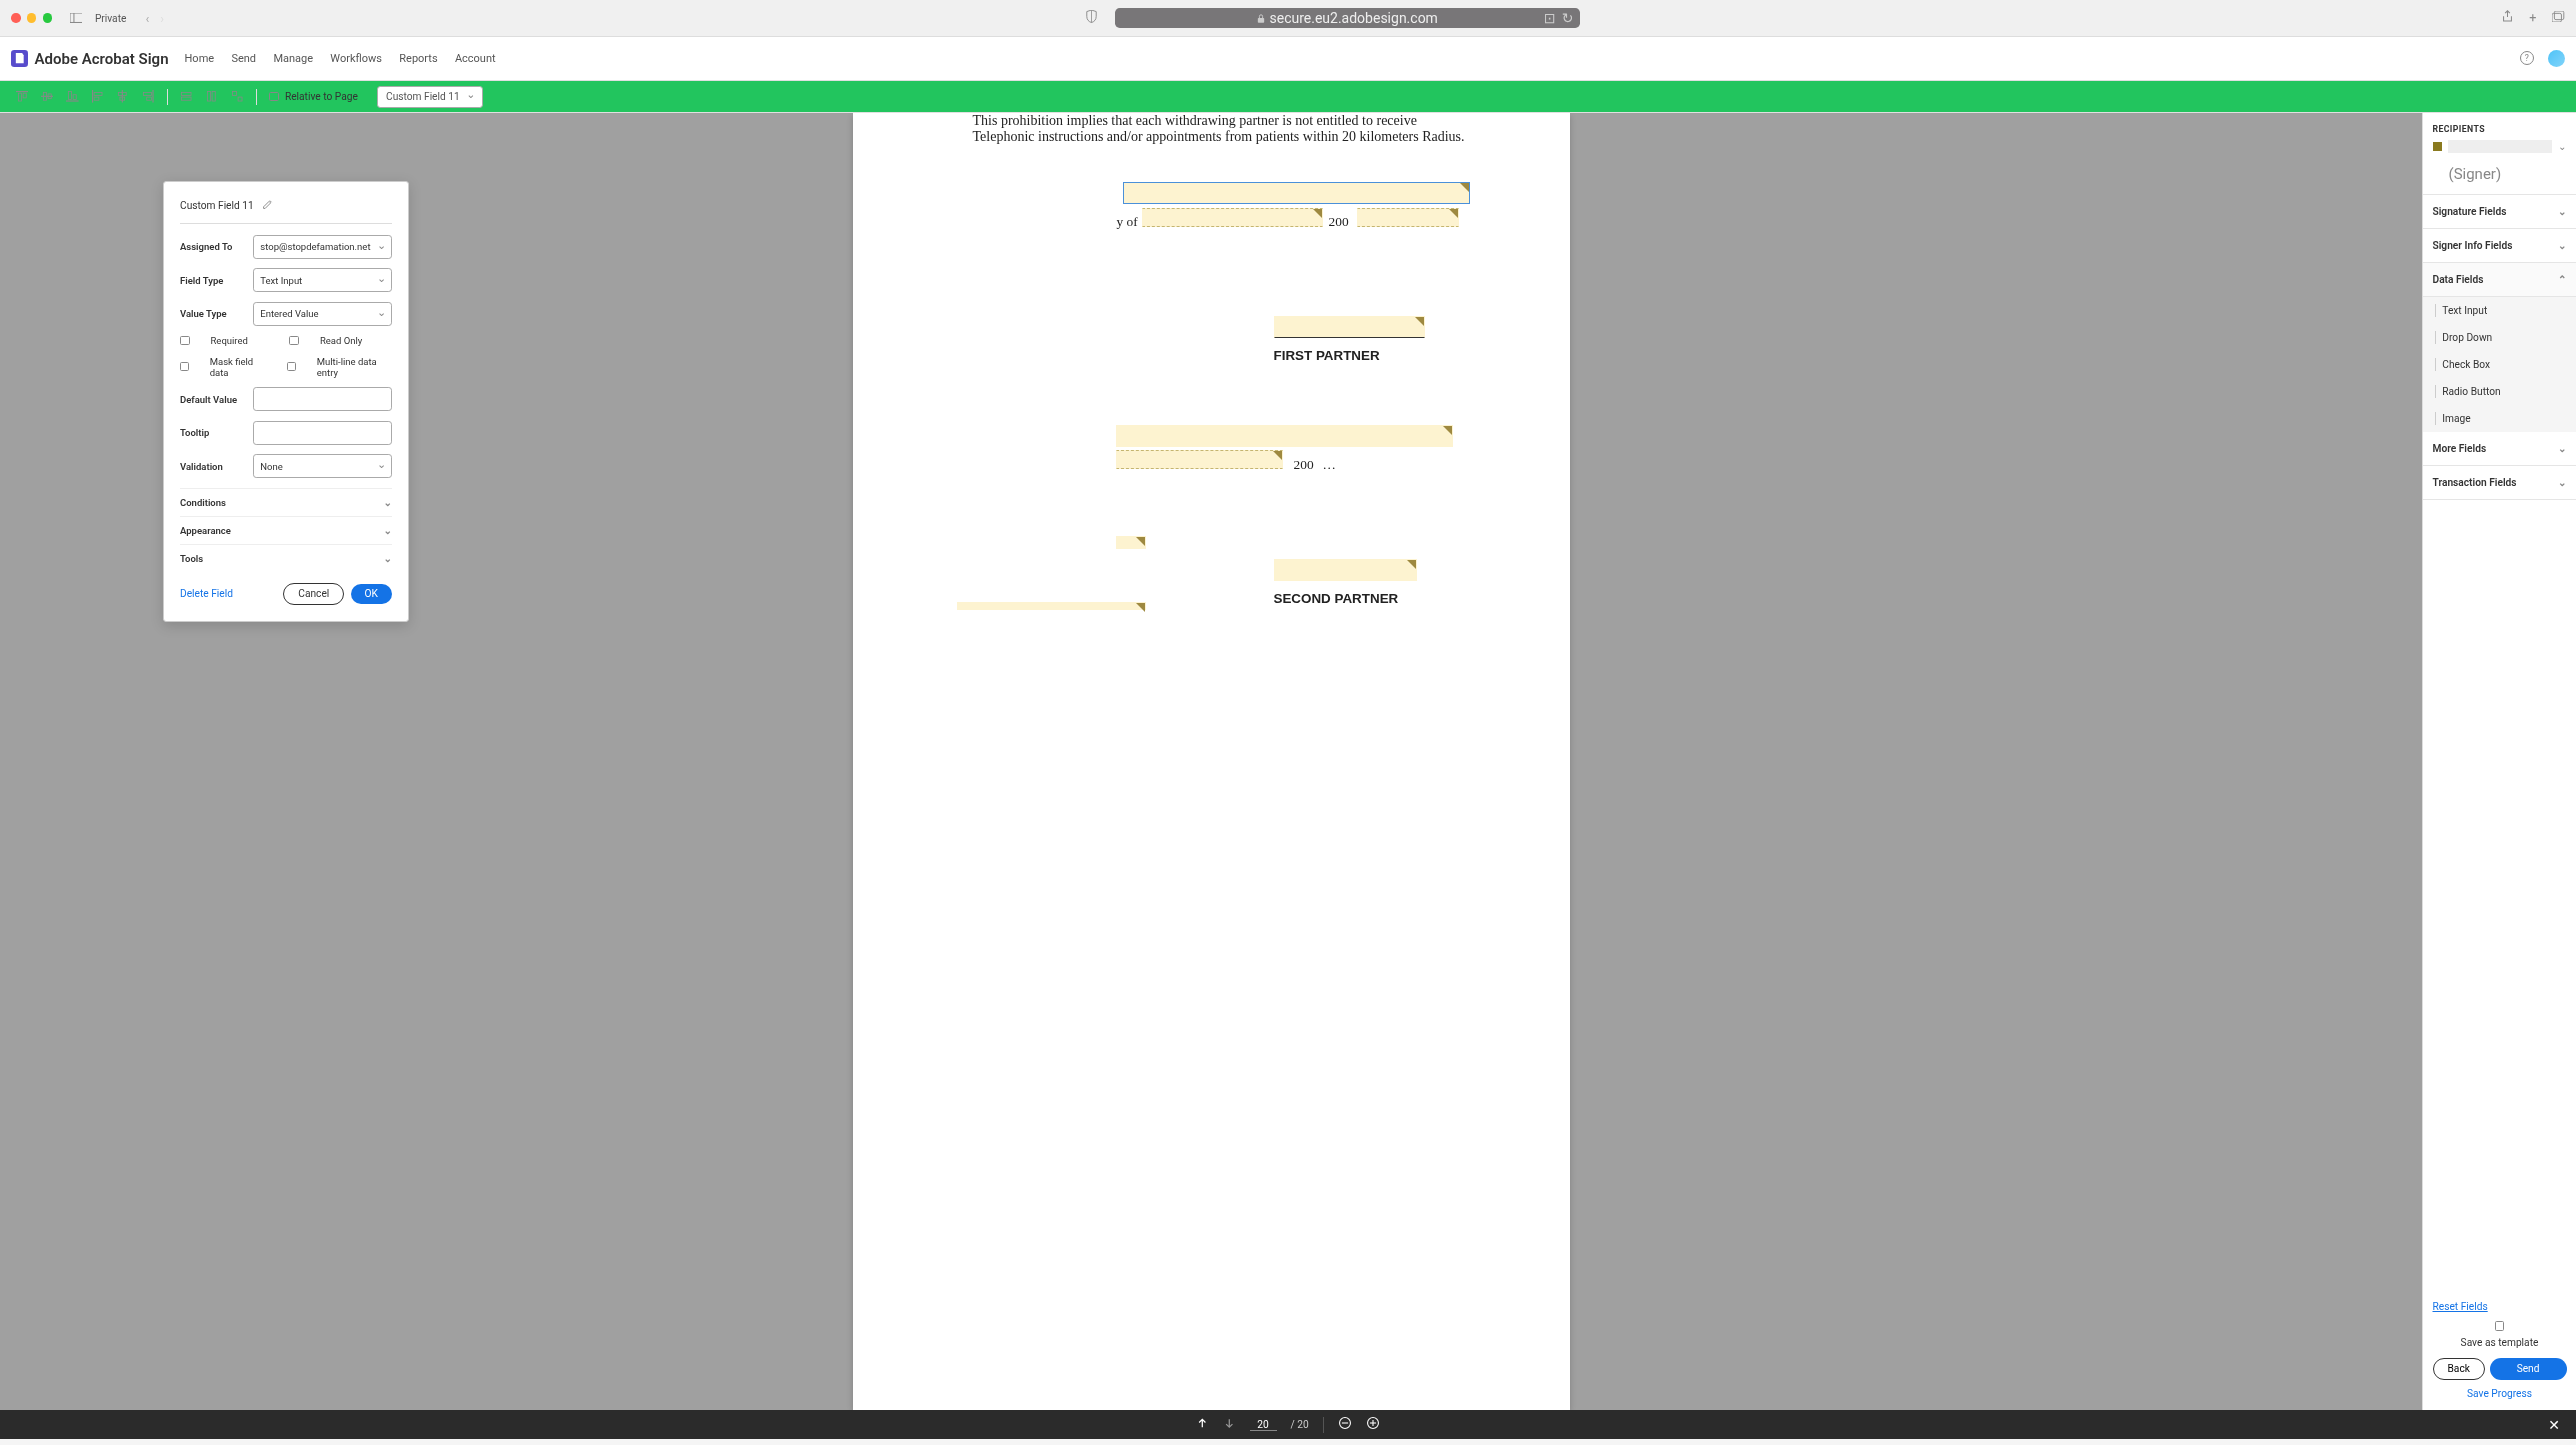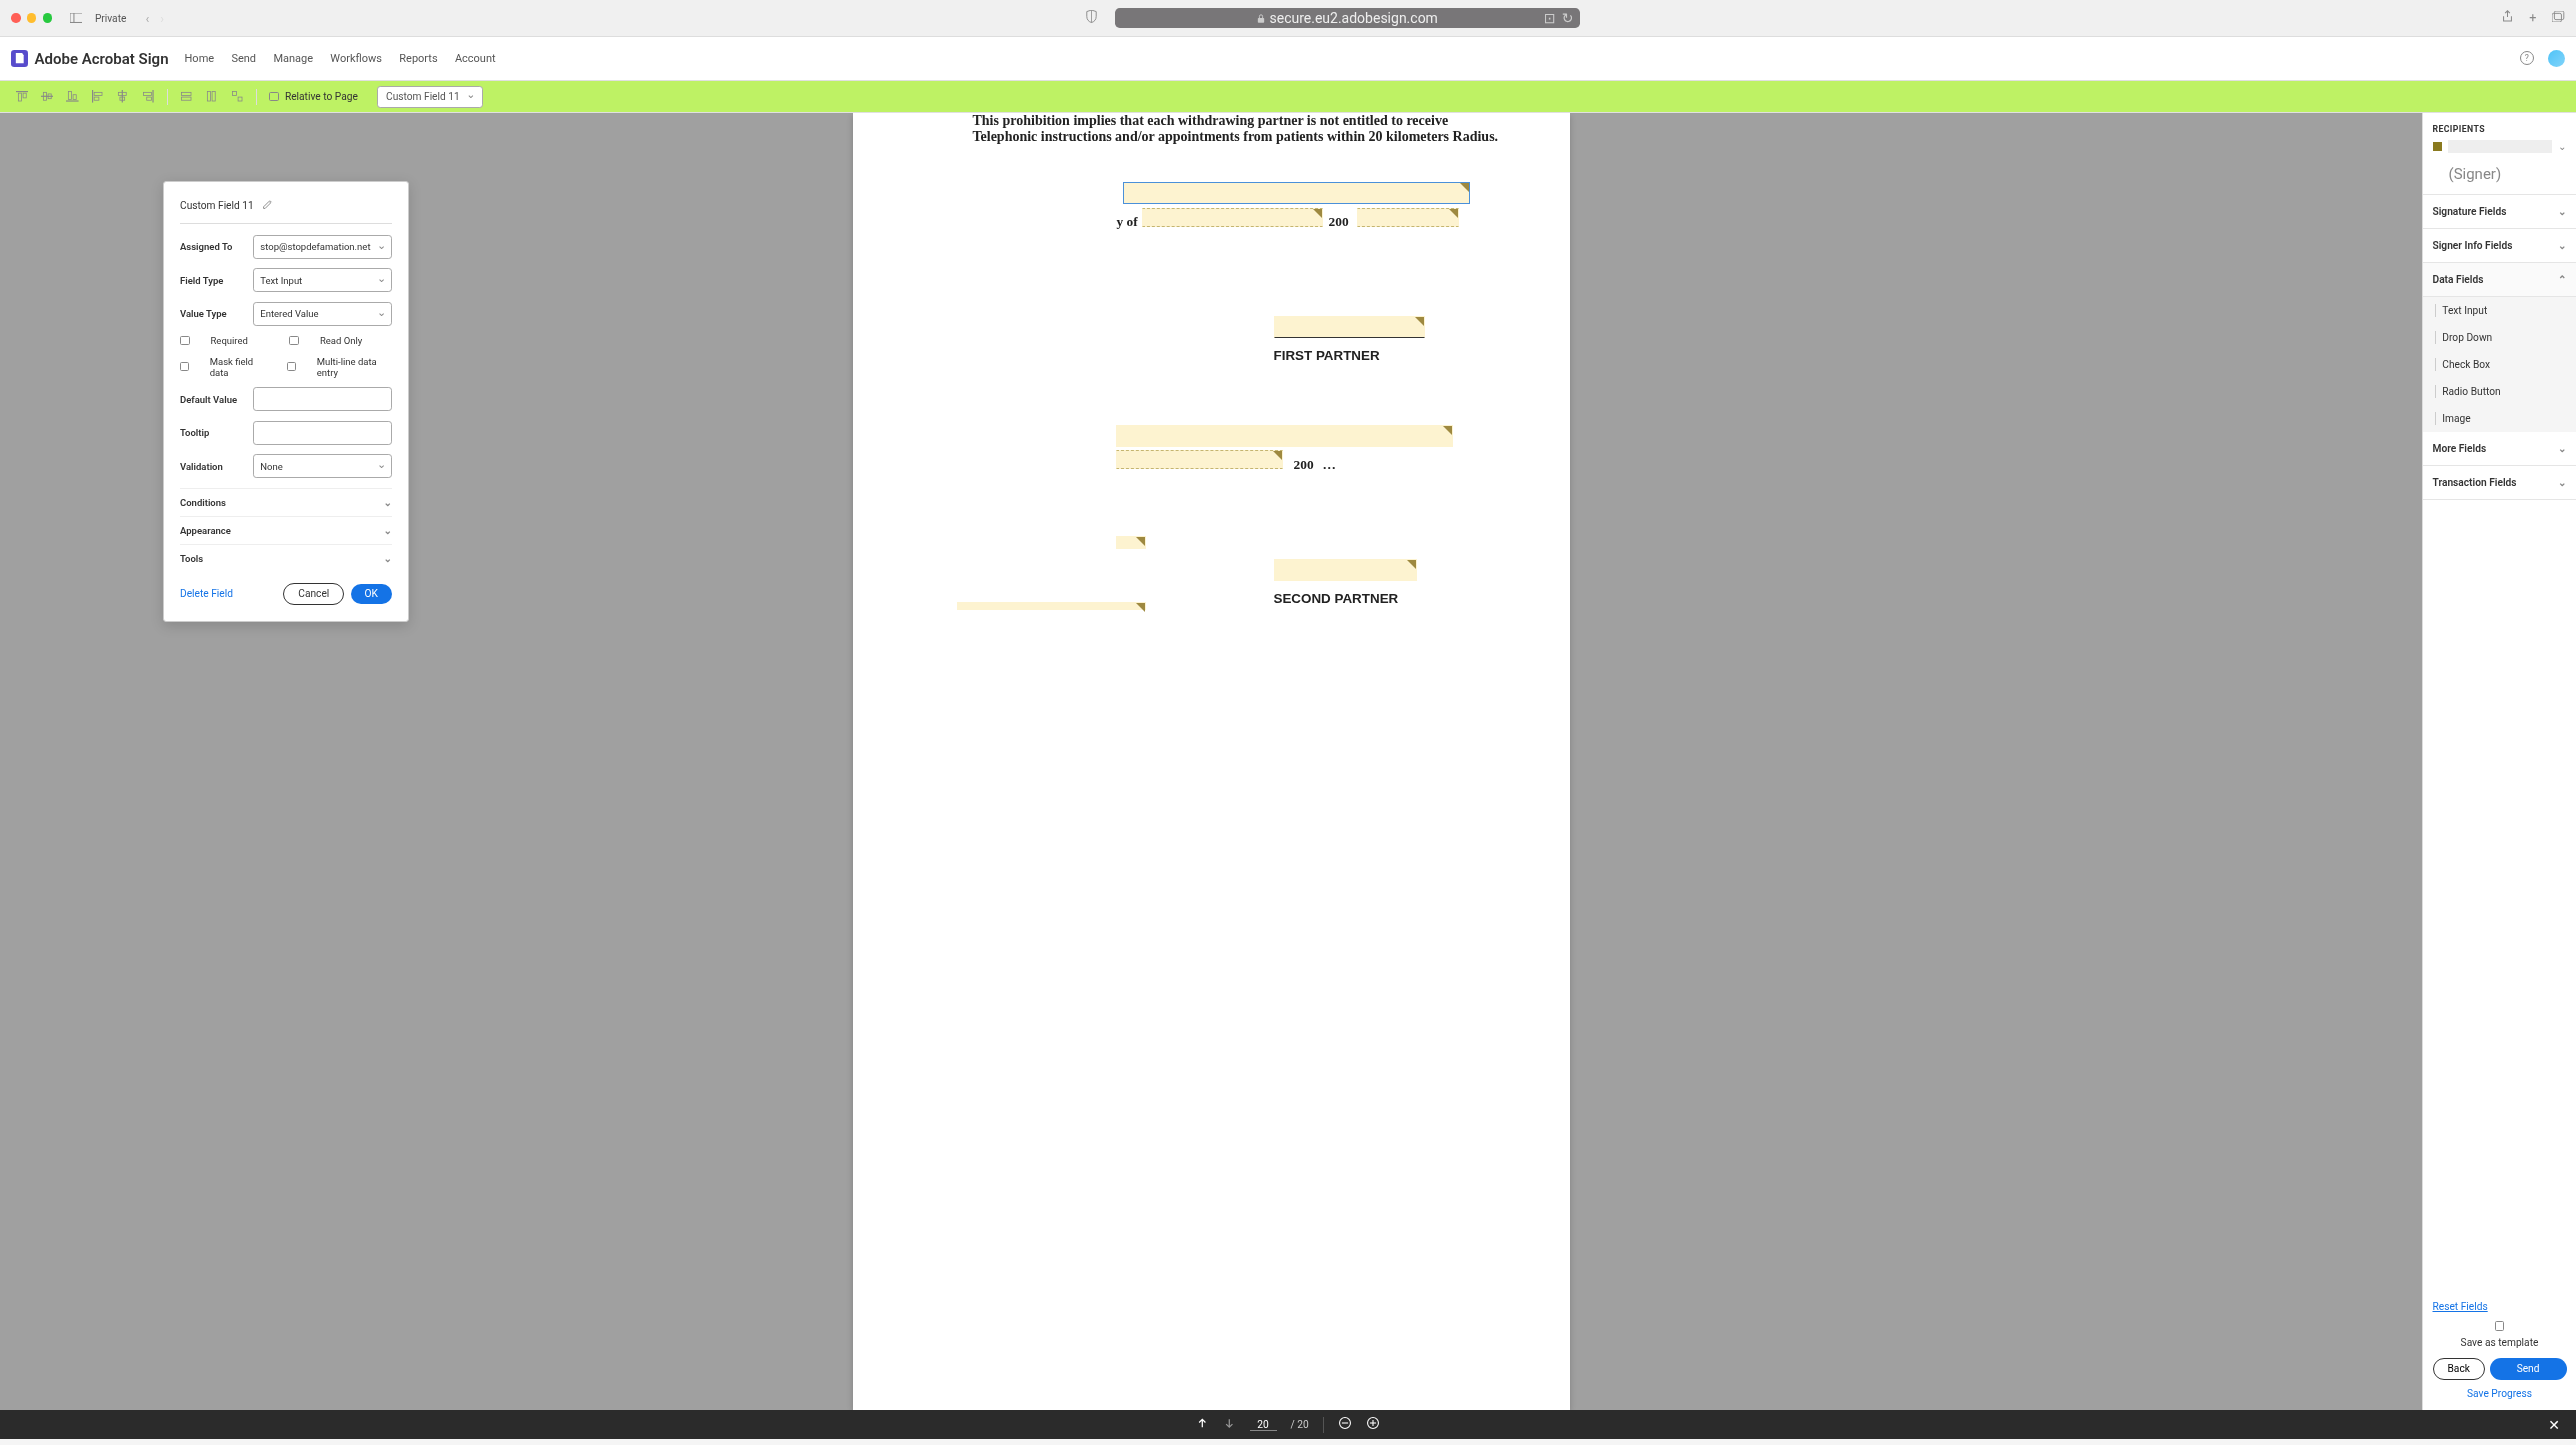--- a/index.html
+++ b/index.html
@@ -25,32 +25,32 @@
     .app-header { background: #fff; height: 44px; display: flex; align-items: center; padding: 0 11px; border-bottom: 0.8px solid #e0e0e0; }
     .app-logo { width: 17.3px; height: 17.3px; background: #584ccc; border-radius: 3.2px; display: flex; align-items: center; justify-content: center; color: #fff; font-size: 9.5px; margin-right: 6.3px; }
     .app-title { font-size: 15px; font-weight: 600; color: #333; margin-right: 16px; }
     .app-nav { display: flex; gap: 17.3px; }
     .app-nav-item { font-size: 11px; color: #555; cursor: pointer; }
     .app-right { margin-left: auto; display: flex; gap: 14px; align-items: center; }
     .help-icon { width: 14px; height: 14px; border: 1.2px solid #888; border-radius: 50%; display: flex; align-items: center; justify-content: center; font-size: 8.7px; color: #888; }
     .avatar { width: 17.3px; height: 17.3px; border-radius: 50%; background: linear-gradient(135deg, #4fc3f7, #81d4fa); }
     
     
-    .toolbar { background: #bef264; height: 32px; display: flex; align-items: center; padding: 0 11px; gap: 3.2px; border-bottom: 0.8px solid #e0e0e0; }
+    .toolbar { background: #22c55e; height: 32px; display: flex; align-items: center; padding: 0 11px; gap: 3.2px; border-bottom: 0.8px solid #e0e0e0; }
     .tb-icon { width: 22px; height: 22px; display: flex; align-items: center; justify-content: center; color: #888; cursor: pointer; }
     .tb-sep { width: 0.8px; height: 16px; background: #ddd; margin: 0 4.7px; }
     .tb-checkbox { display: flex; align-items: center; gap: 6.3px; margin-left: 4.7px; font-size: 10.2px; color: #333; }
     .tb-select { margin-left: 16px; border: 0.8px solid #aaa; border-radius: 3.2px; height: 22px; padding: 0 22px 0 8px; font-size: 10.2px; position: relative; display: flex; align-items: center; background: #fff; color: #555; }
     .tb-select::after { content: "⌄"; position: absolute; right: 6.3px; color: #888; font-size: 11px; top: 1.6px; }
     
     
     .main-area { display: flex; height: calc(100vh - 113px - 35px); }
     .canvas-area { flex: 1; background: #a0a0a0; display: flex; justify-content: center; overflow: hidden; position: relative; }
     .doc-page { background: #fff; width: 717px; box-shadow: 0 1.6px 6.3px rgba(0,0,0,0.2); position: relative; }
-    .doc-text { position: absolute; font-family: Georgia, serif; color: #222; font-weight: bold; }
+    .doc-text { position: absolute; font-family: Georgia, serif; color: #222; }
     .doc-clip-top { position: absolute; top: -6.3px; left: 120px; font-size: 14px; line-height: 22px; }
     .yellow-field { position: absolute; background: #fdf3d0; border: 0.8px solid transparent; }
     .yellow-field.active { border: 0.8px solid #4a90d9; background: #fdf3d0; }
     .field-corn { position: absolute; top: 0; right: 0; width: 0; height: 0; border-left: 9.5px solid transparent; border-top: 9.5px solid #9e8940; }
     
     
     .popup { position: absolute; top: 68px; left: 163px; width: 246px; background: #fff; border: 0.8px solid #ccc; border-radius: 3.2px; box-shadow: 0 3.2px 12.6px rgba(0,0,0,0.15); padding: 16px; z-index: 10; }
     .popup-title-row { display: flex; align-items: center; gap: 8px; margin-bottom: 9.5px; }
     .popup-title { font-size: 10.2px; color: #333; }
     .pencil { color: #888; }

